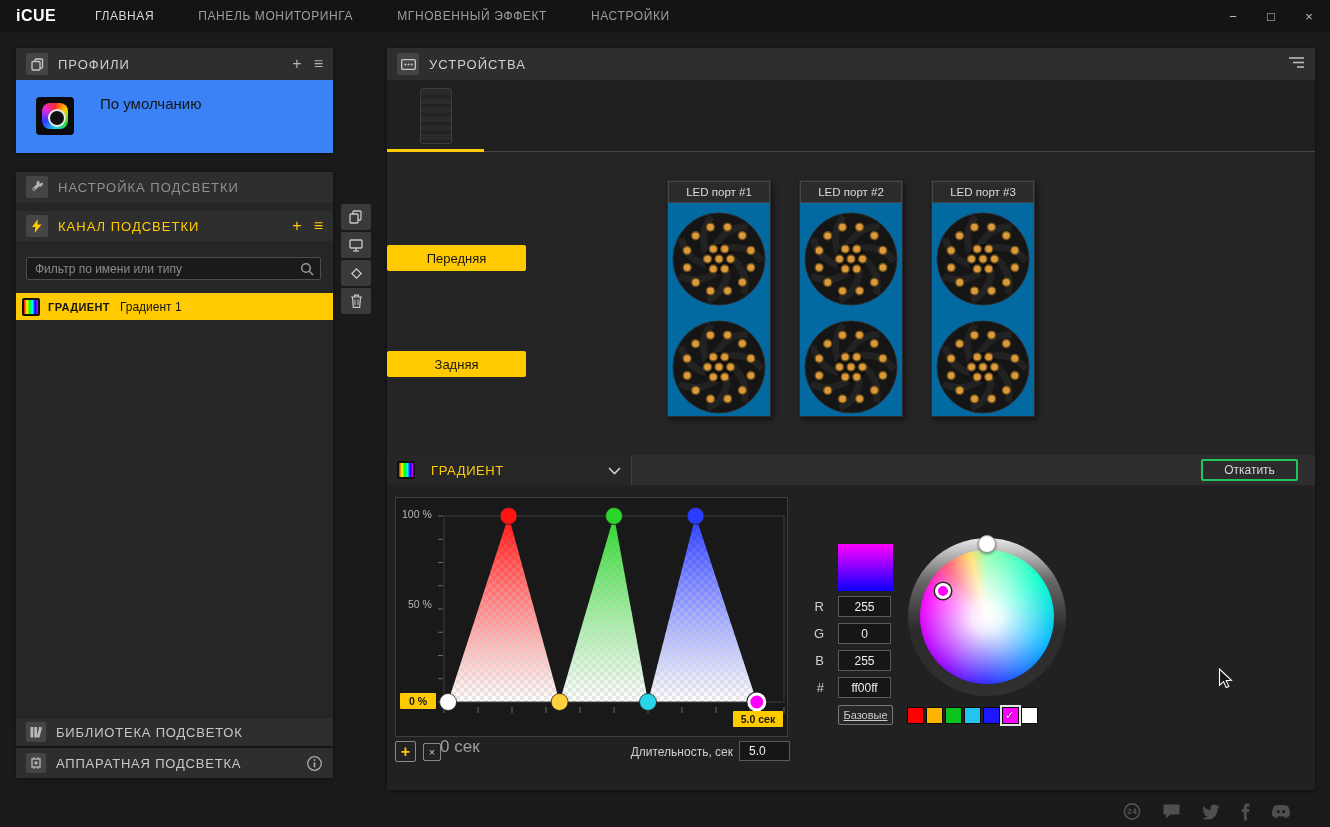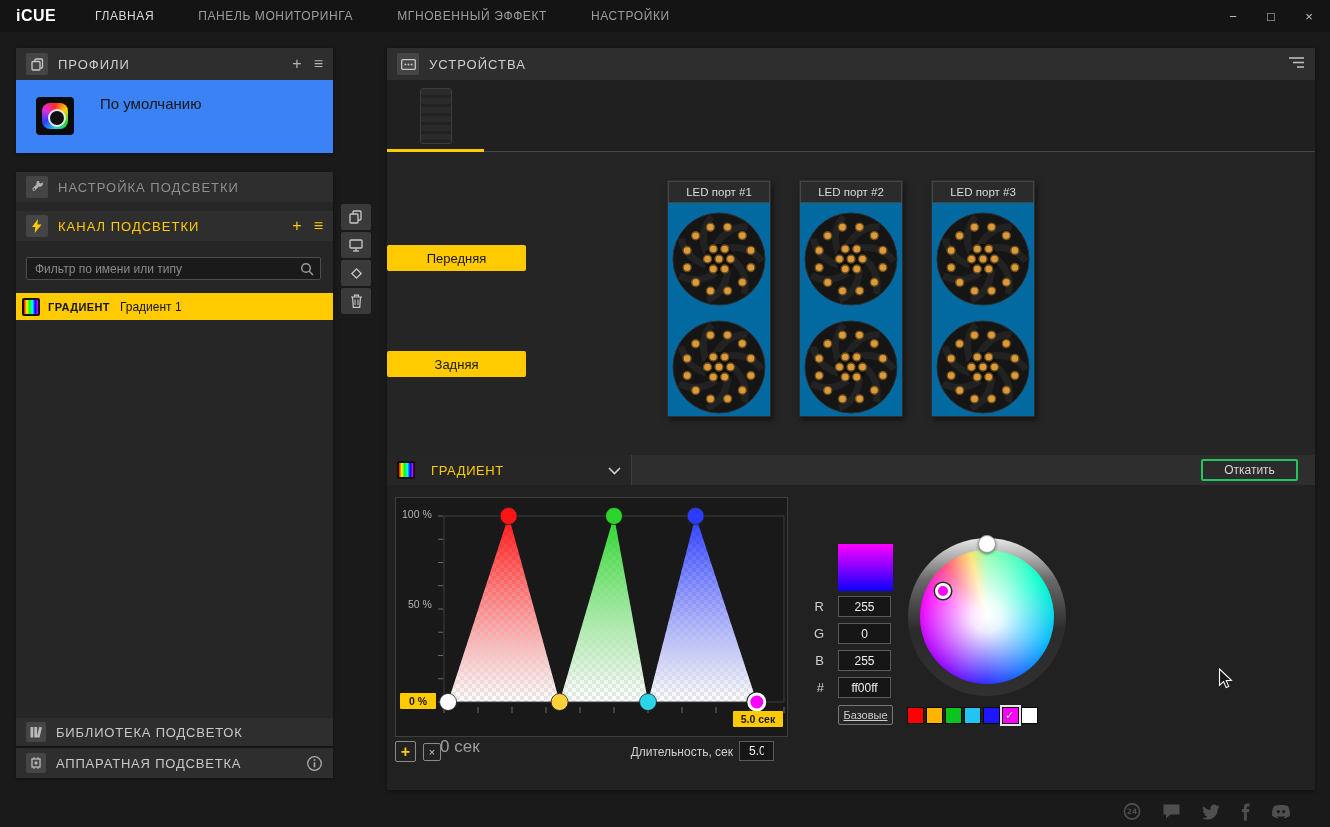--- a/index.html
+++ b/index.html
@@ -95,21 +95,21 @@
   #ylab-100{left:6px;top:10px;}
   #ylab-50{left:12px;top:100px;}
   .badge{position:absolute;background:var(--accent);color:#141414;font-size:10.5px;font-weight:bold;display:flex;align-items:center;justify-content:center;border-radius:1px;}
   #badge-0{left:4px;top:195px;width:36px;height:16px;}
   #badge-end{left:337px;top:213px;width:50px;height:16px;}
   #xlab-start{position:absolute;left:44px;top:215px;font-size:17px;color:#9f9f9f;margin-top:24px;}
   .mini-btn{position:absolute;background:#222;border:1px solid #8a8a8a;border-radius:2px;color:#ccc;display:flex;align-items:center;justify-content:center;font-family:inherit;}
   #add-stop-btn{left:8px;top:256px;width:21px;height:21px;color:var(--accent);font-size:16px;font-weight:bold;}
   #del-stop-btn{left:36px;top:258px;width:18px;height:18px;font-size:11px;}
   #duration-label{position:absolute;left:150px;top:260px;width:196px;text-align:right;font-size:12px;color:#cfcfcf;}
-  #duration-input{position:absolute;left:352px;top:256px;width:35px;height:20px;background:#161616;border:1px solid #5a5a5a;color:#eee;font-size:12px;padding:0 9px;font-family:inherit;outline:none;}
+  #duration-input{position:absolute;left:352px;top:256px;width:51px;height:20px;background:#161616;border:1px solid #5a5a5a;color:#eee;font-size:12px;padding:0 9px;font-family:inherit;outline:none;}
 
   
   #color-preview{position:absolute;left:451px;top:59px;width:55px;height:47px;}
   .chrow{position:absolute;left:415px;width:140px;height:21px;}
   .chrow .clab{position:absolute;left:0;top:3px;width:22px;text-align:right;font-size:13px;color:#d0d0d0;}
   .chrow input{position:absolute;left:36px;top:0;width:53px;height:21px;background:#161616;border:1px solid #5a5a5a;color:#eee;font-size:12px;text-align:center;font-family:inherit;outline:none;}
   #basic-btn{position:absolute;left:451px;top:220px;width:55px;height:20px;background:#262626;border:1px solid #777;border-radius:2px;color:#ccc;font-size:11px;font-family:inherit;text-decoration:underline;}
 
   
   #wheel{position:absolute;left:521px;top:53px;width:158px;height:158px;border-radius:50%;

